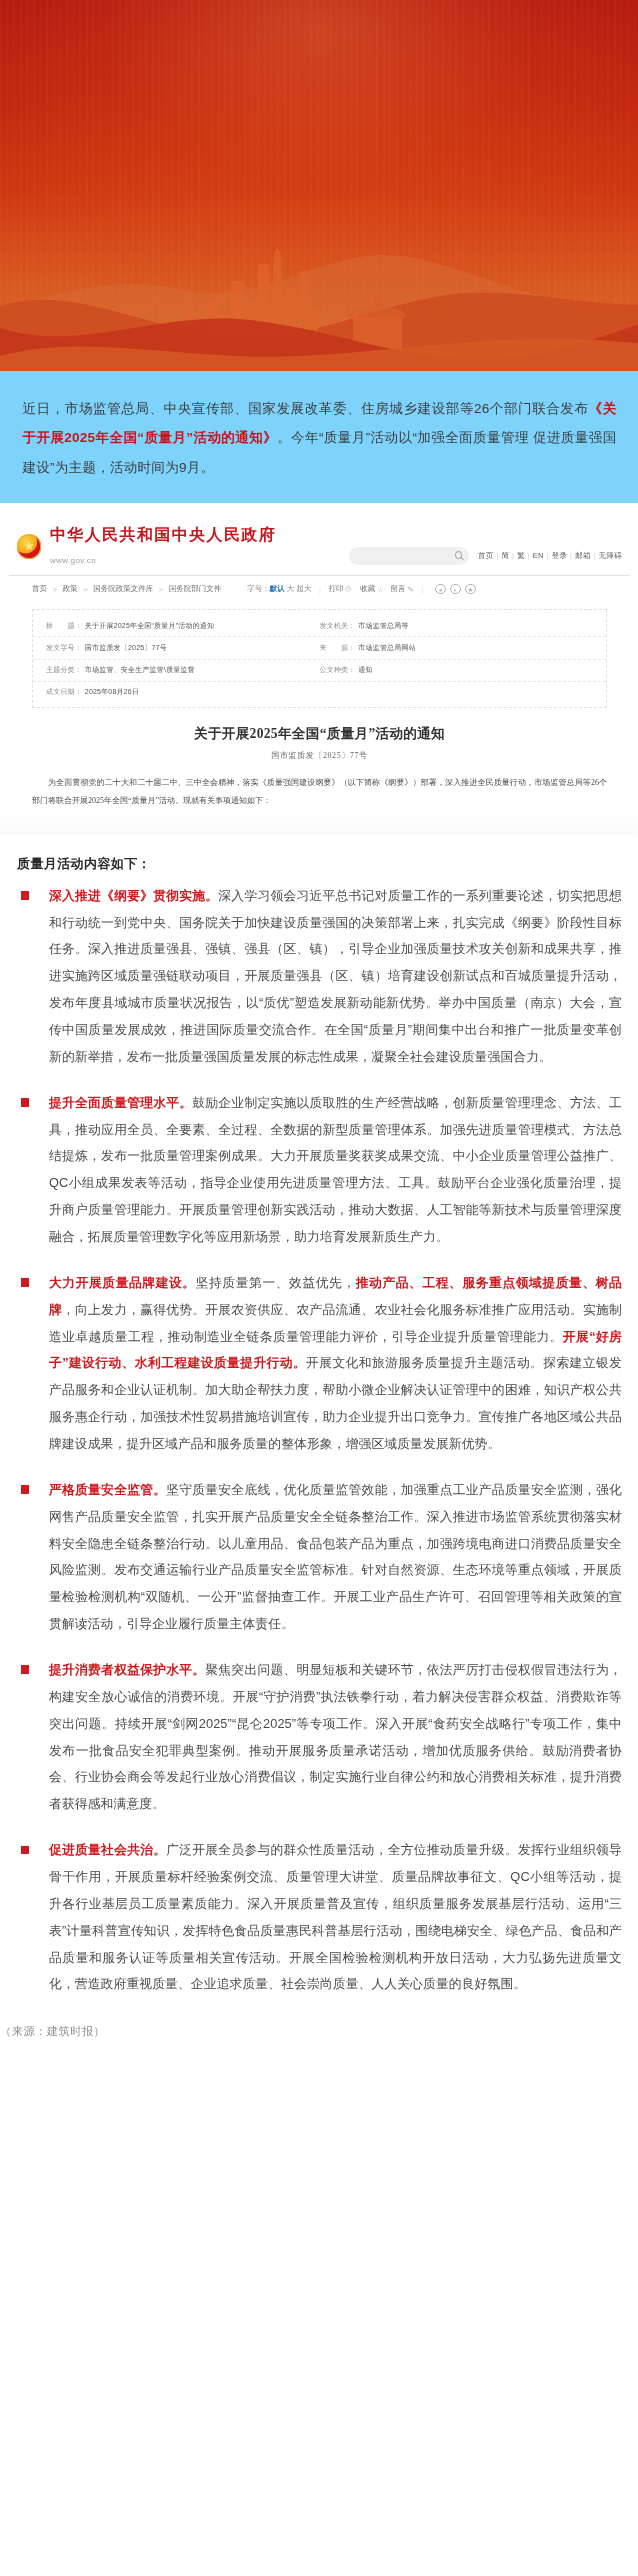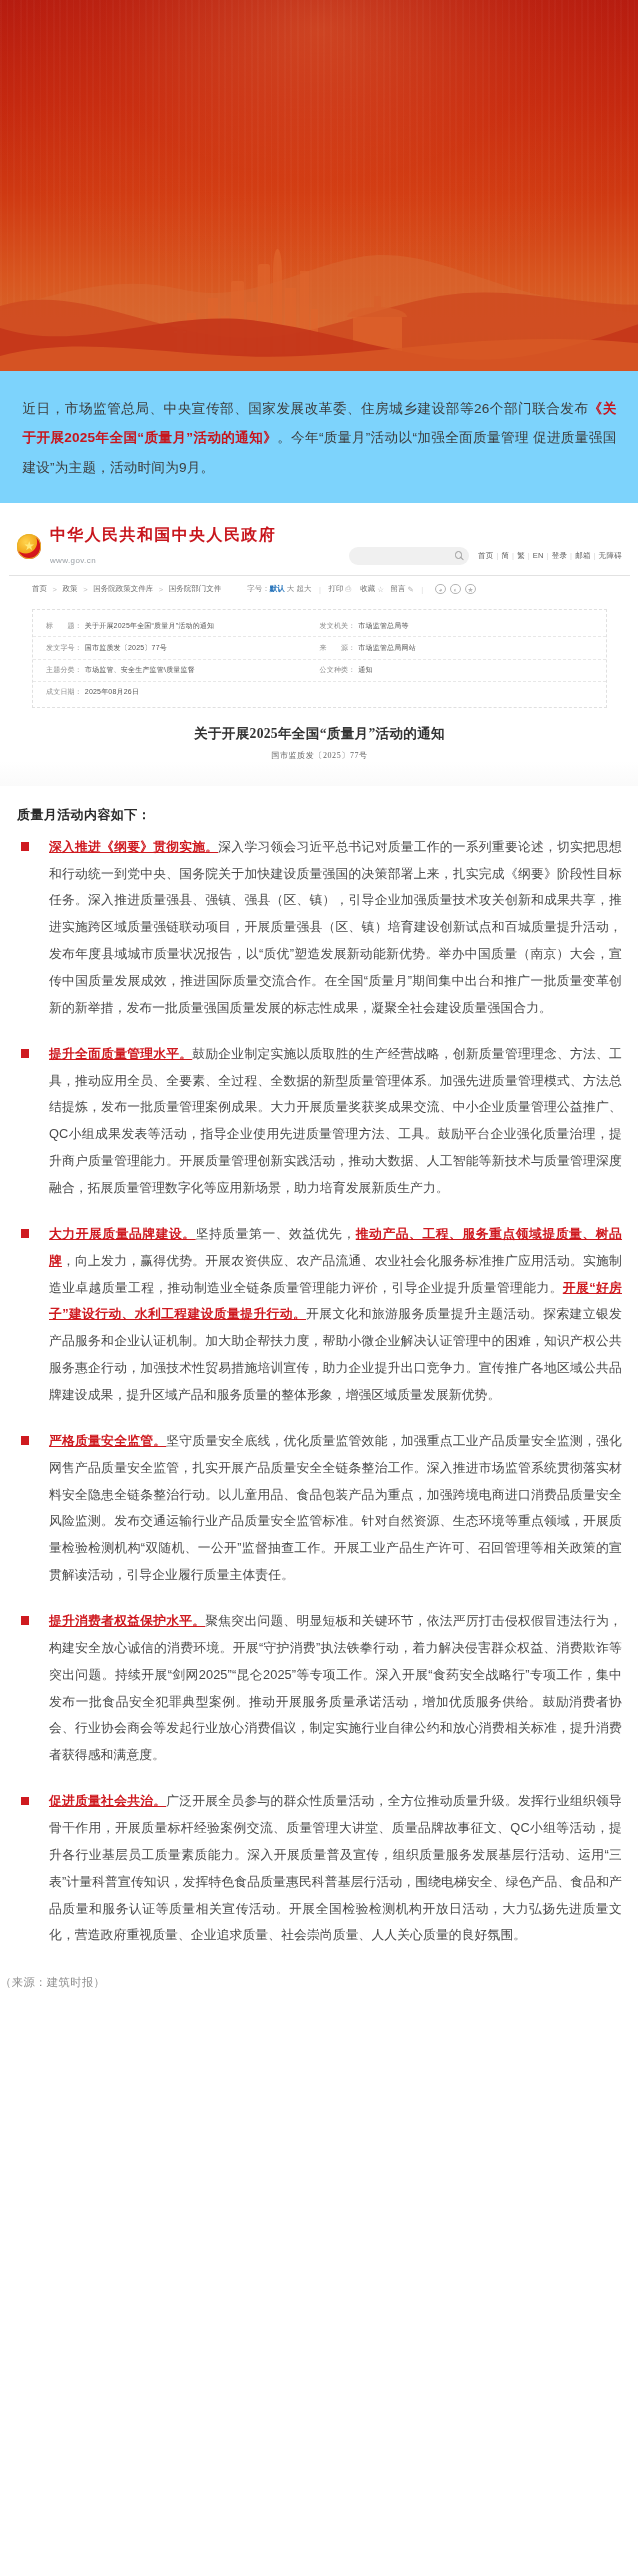--- a/index.html
+++ b/index.html
@@ -217,21 +217,21 @@
     font-size:12.8px;
     line-height:2.1;
     color:#4a4a4a;
     text-align:justify;
     letter-spacing:0.1px;
   }
   .item:before{
     content:""; position:absolute; left:3.8px; top:8.5px;
     width:8.5px; height:8.5px; background:#cf1a20;
   }
-  .item .k{ color:#cf1a20; font-weight:bold;text-decoration:underline; }
+  .item .k{ color:#cf1a20; font-weight:bold; }
 
   .src{
     margin:26px 22.5px 24.4px 0;
     text-align:left;
     font-size:11.3px;
     color:#8f8f8f;
     letter-spacing:0.4px;
   }
 </style>
 </head>
@@ -354,20 +354,21 @@
       <span class="mcell">
           <span class="mlab">成文日期：</span>
           <span class="mval">2025年08月26日</span>
         </span>
       <span class="mcell"></span>
     </div>
   </div>
 
   <div class="doc-title">关于开展2025年全国“质量月”活动的通知</div>
   <div class="doc-no">国市监质发〔2025〕77号</div>
+  <div class="doc-body">为全面贯彻党的二十大和二十届二中、三中全会精神，落实《质量强国建设纲要》（以下简称《纲要》）部署，深入推进全民质量行动，市场监管总局等26个部门将联合开展2025年全国“质量月”活动。现就有关事项通知如下：</div>
   <div class="gov-fade"></div>
 </div>
 
 <div class="sec-head">质量月活动内容如下：</div>
 
 <ul class="list">
   <li class="item">
     <span class="k">深入推进《纲要》贯彻实施。</span><span>深入学习领会习近平总书记对质量工作的一系列重要论述，切实把思想和行动统一到党中央、国务院关于加快建设质量强国的决策部署上来，扎实完成《纲要》阶段性目标任务。深入推进质量强县、强镇、强县（区、镇），引导企业加强质量技术攻关创新和成果共享，推进实施跨区域质量强链联动项目，开展质量强县（区、镇）培育建设创新试点和百城质量提升活动，发布年度县域城市质量状况报告，以“质优”塑造发展新动能新优势。举办中国质量（南京）大会，宣传中国质量发展成效，推进国际质量交流合作。在全国“质量月”期间集中出台和推广一批质量变革创新的新举措，发布一批质量强国质量发展的标志性成果，凝聚全社会建设质量强国合力。</span>
   </li>
   <li class="item">

